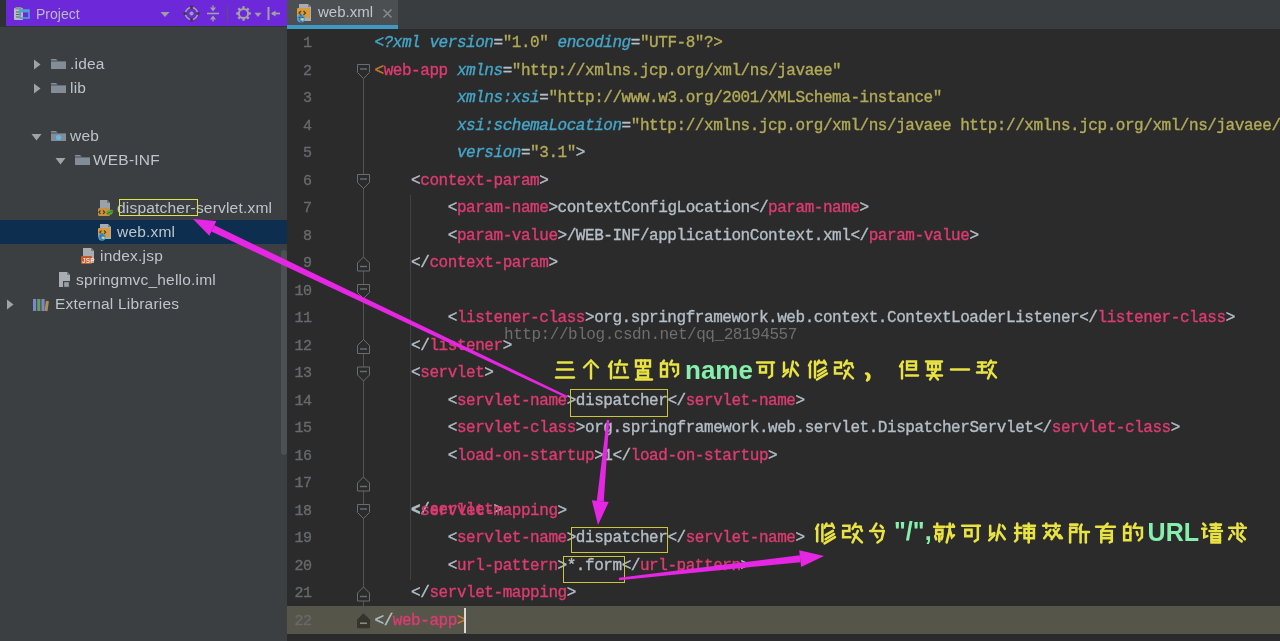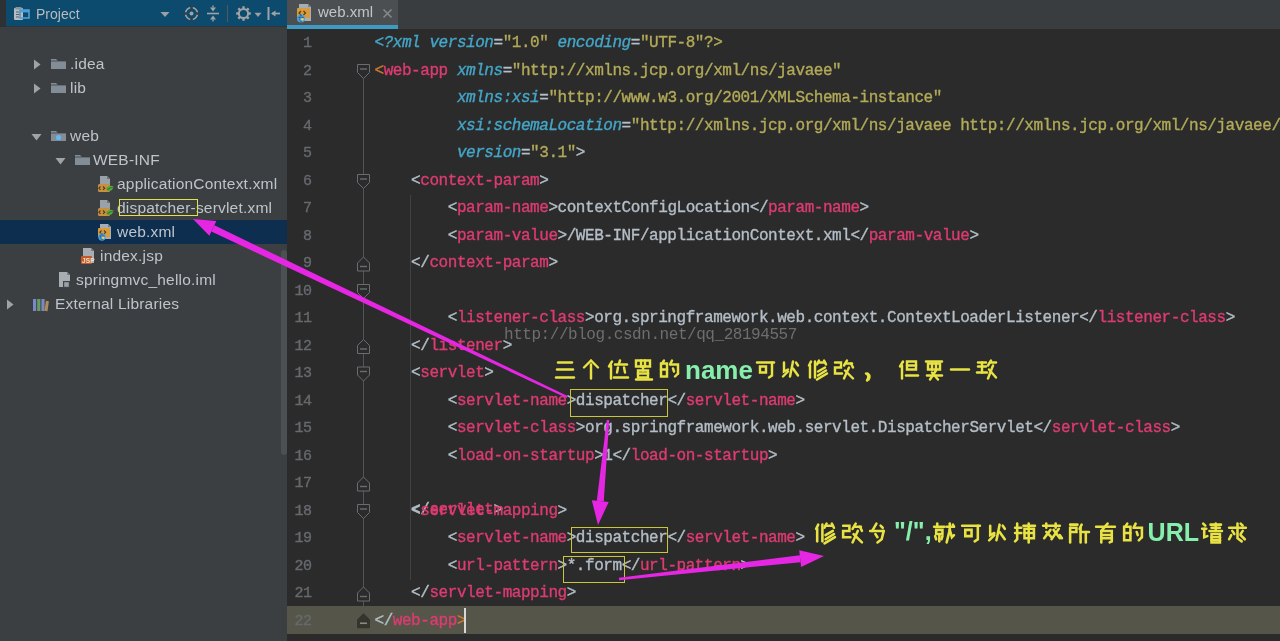--- a/index.html
+++ b/index.html
@@ -1,17 +1,17 @@
 <!DOCTYPE html>
 <html><head><meta charset="utf-8"><style>
 *{margin:0;padding:0;box-sizing:border-box}
 html,body{width:1280px;height:641px;overflow:hidden;background:#2b2b2b}
 #app{position:absolute;inset:0;width:1280px;height:641px;font-family:"Liberation Sans",sans-serif}
 #tree{position:absolute;left:0;top:0;width:287px;height:641px;background:#3c3f41;overflow:hidden}
-#toolbar{position:absolute;left:0;top:0;width:287px;height:27px;background:#0c4a6e;border-bottom:1px solid #323537}
+#toolbar{position:absolute;left:0;top:0;width:287px;height:27px;background:#6d28d9;border-bottom:1px solid #323537}
 #lstrip{position:absolute;left:0;top:0;width:6px;height:27px;background:#2e3133}
 .row{position:absolute;left:0;width:287px;height:24px;line-height:24px;font-size:15.5px;letter-spacing:0.2px;color:#bdc4ca;white-space:nowrap}
 .row .lbl{position:absolute;top:0}
 .tri{position:absolute}
 #editor{position:absolute;left:287px;top:0;width:993px;height:641px;background:#2b2b2b}
 #tabbar{position:absolute;left:0;top:0;width:993px;height:29px;background:#3a3d3f}
 #tab{position:absolute;left:0;top:0;width:111px;height:26px;background:#4b4f51}
 #tabul{position:absolute;left:0;top:25px;width:111px;height:4px;background:#3f9ac3}
 #tabtext{position:absolute;left:31px;top:3px;font-size:15px;color:#c0c5c9}
 #band{position:absolute;left:0;top:605.5px;width:993px;height:28.5px;background:#555649}
@@ -70,31 +70,20 @@
       </div>
       <div class="row" style="top:148px">
         <svg class="tri" style="left:55px;top:9px" width="11" height="8">
           <polygon points="0.5,1 10.5,1 5.5,7.5" fill="#9fa3a6"></polygon>
         </svg>
         <svg class="tri" style="left:74px;top:3.5px" width="17" height="14">
           <path d="M1 3 h5 l2 2 h8 v8 H1 Z" fill="#828d97"></path>
           <path d="M1 5 h15" stroke="#3c3f41" stroke-width="0.8"></path>
         </svg>
         <span class="lbl" style="left:93px">WEB-INF</span>
-      </div>
-      <div class="row" style="top:172px">
-        <svg class="tri" style="left:97px;top:3px" width="18" height="18">
-          <path d="M3 1 h7 l3 3 v7 h-10 Z" fill="#9aa1a8"></path>
-          <path d="M10 1 l3 3 h-3 Z" fill="#6f757b"></path>
-          <rect x="1" y="9" width="12" height="8" rx="1.5" fill="#c9913d"></rect>
-          <path d="M3.5 11.5 l-1.7 1.7 1.7 1.7 M6 11.5 l1.7 1.7 -1.7 1.7" stroke="#4c3a1e" stroke-width="1.1" fill="none"></path>
-          <path d="M9.5 12.5 q4 -3 7 -1 q-1 5 -5 4.5 q-2.5 -0.5 -2 -3.5" fill="#52a53f"></path>
-          <path d="M10 15 q3 -2.5 6 -2.8" stroke="#2f6b24" stroke-width="0.8" fill="none"></path>
-        </svg>
-        <span class="lbl" style="left:117px">applicationContext.xml</span>
       </div>
       <div class="row" style="top:196px">
         <svg class="tri" style="left:97px;top:3px" width="18" height="18">
           <path d="M3 1 h7 l3 3 v7 h-10 Z" fill="#9aa1a8"></path>
           <path d="M10 1 l3 3 h-3 Z" fill="#6f757b"></path>
           <rect x="1" y="9" width="12" height="8" rx="1.5" fill="#c9913d"></rect>
           <path d="M3.5 11.5 l-1.7 1.7 1.7 1.7 M6 11.5 l1.7 1.7 -1.7 1.7" stroke="#4c3a1e" stroke-width="1.1" fill="none"></path>
           <path d="M9.5 12.5 q4 -3 7 -1 q-1 5 -5 4.5 q-2.5 -0.5 -2 -3.5" fill="#52a53f"></path>
           <path d="M10 15 q3 -2.5 6 -2.8" stroke="#2f6b24" stroke-width="0.8" fill="none"></path>
         </svg>

